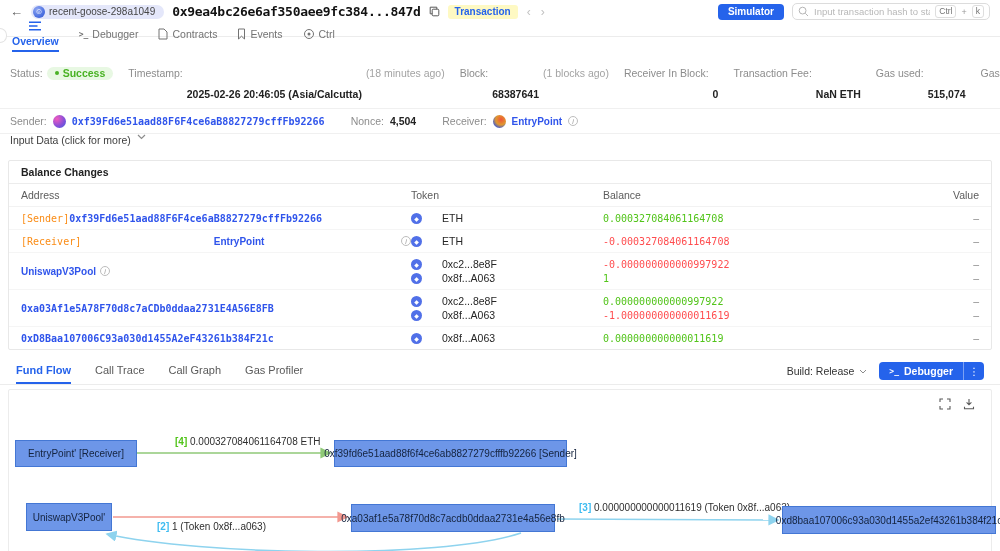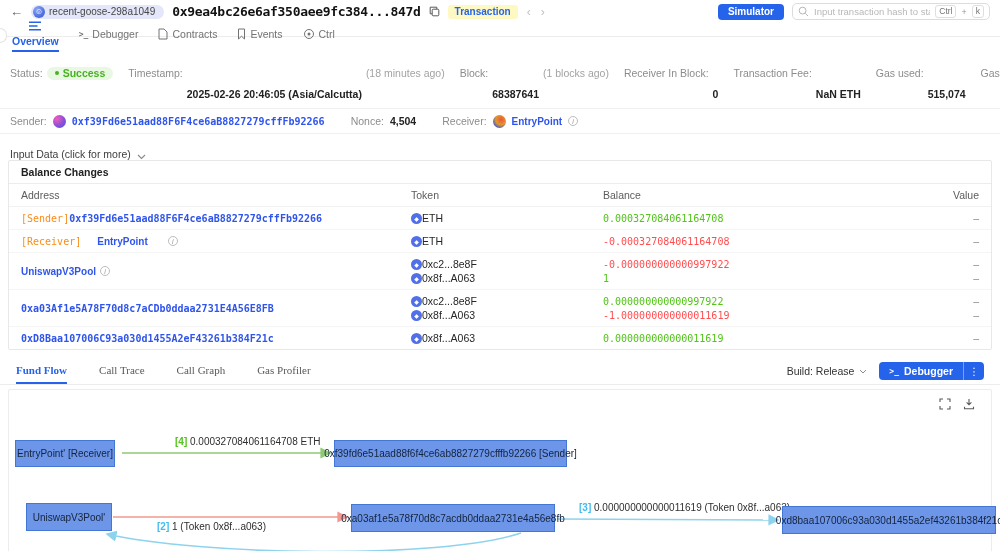--- a/index.html
+++ b/index.html
@@ -61,32 +61,32 @@
   .jazzicon { width:13px; height:13px; border-radius:50%; display:inline-block; }
   .jazz-sender { background:radial-gradient(circle at 30% 30%, #f25bbe, #8a4fd8 55%, #3b5fe0); }
   .jazz-receiver { background:radial-gradient(circle at 62% 35%, #f05438, #e0982f 45%, #3556d8 78%); }
   .addr-link { color:#2f54eb; font-size:10px; cursor:pointer;font-weight:bold; }
   .pvalue { font-weight:bold; color:#222; }
   .info-i { width:10px; height:10px; border:1px solid #bdbdbd; border-radius:50%; color:#9a9a9a;
     font-size:7px; display:inline-flex; align-items:center; justify-content:center; font-style:italic; }
   .gap18 { width:14px; }
 
   
-  .inputdata { display:flex; align-items:flex-end; gap:6px; padding:0 10px; height:26px; color:#3d3d3d; }
+  .inputdata { display:flex; align-items:flex-start; gap:6px; padding:0 10px; height:26px; color:#3d3d3d; }
   .caret { display:inline-flex; color:#8c8c8c; }
 
   
   .bc-panel { margin:0 8px; border:1px solid #e8e8e8; border-radius:2px; }
   .bc-title { padding:5px 12px; font-weight:bold; color:#222; border-bottom:1px solid #ececec; }
   .bc-grid { display:grid; grid-template-columns:390px 192px 330px 1fr; padding:0 12px; align-items:center; }
   .bc-head { height:23px; color:#5c5c5c; border-bottom:1px solid #f2f2f2; }
   .bc-head .col-value { text-align:right; }
   .bc-row { border-bottom:1px solid #f5f5f5; padding:4px 12px; }
   .bc-row:last-child { border-bottom:none; }
-  .bc-line { height:14px; display:flex; align-items:center; gap:0; }
+  .bc-line { height:14px; display:flex; align-items:center; gap:20px; }
   .bc-value-cell .bc-line { justify-content:flex-end; color:#8c8c8c; }
   .addr-tag { color:#fa8c16; font-size:10px; }
   .token-icon { width:11px; height:11px; border-radius:50%; background:#5170e8; color:#fff;
     display:inline-flex; align-items:center; justify-content:center; font-size:6px; flex:0 0 auto; }
   .bal-pos { color:#52c41a; font-size:10px; }
   .bal-neg { color:#ff4d4f; font-size:10px; }
 
   
   .an-bar { display:flex; align-items:flex-end; height:26px; margin-top:9px; padding:0 16px 0 16px;
     border-bottom:1px solid #ececec; gap:24px; }
@@ -277,21 +277,21 @@
             <span class="mono bal-pos">0.000327084061164708</span>
           </div>
         </div>
         <div class="bc-value-cell">
           <div class="bc-line">
             <span>–</span>
           </div>
         </div>
       </div>
       <div class="bc-grid bc-row">
-        <div class="bc-line" style="gap: 16px;">
+        <div class="bc-line" style="gap: 16px; justify-content: space-between;">
           <span class="addr-tag mono">[Receiver]</span>
           <span class="addr-link">EntryPoint</span>
           <span class="info-i" style="margin-left: 4px;">i</span>
         </div>
         <div>
           <div class="bc-line">
             <span class="token-icon">◆</span>
             <span>ETH</span>
           </div>
         </div>
@@ -387,21 +387,21 @@
         <div class="bc-value-cell">
           <div class="bc-line">
             <span>–</span>
           </div>
         </div>
       </div>
     </div>
 </div>
 
 <div class="an-bar">
-  <span id="analysis-tabs" style="display:flex; gap:32px;font-family:Liberation Serif, serif;">
+  <span id="analysis-tabs" style="display:flex; gap:24px;">
       <span class="an-tab active">Fund Flow</span>
       <span class="an-tab">Call Trace</span>
       <span class="an-tab">Call Graph</span>
       <span class="an-tab">Gas Profiler</span>
     </span>
   <span class="an-right">
     <span class="build-sel">
       <span>Build: Release</span>
       <span class="caret">
         <svg width="8" height="5" viewBox="0 0 8 5">
@@ -447,19 +447,19 @@
           </marker>
         </defs>
         <line x1="113" y1="63" x2="321" y2="63" stroke="#8fc977" stroke-width="1.6" marker-end="url(#arrow-green)"></line>
         <line x1="104" y1="127" x2="338" y2="127" stroke="#f2988f" stroke-width="1.6" marker-end="url(#arrow-red)"></line>
         <path d="M 512 143 C 430 170 190 165 98 144" fill="none" stroke="#8ed3ee" stroke-width="1.6" marker-end="url(#arrow-blue)"></path>
         <line x1="548" y1="129" x2="769" y2="130" stroke="#8ed3ee" stroke-width="1.6" marker-end="url(#arrow-blue)"></line>
       </svg>
   <div class="edge-label" style="left: 134px; top: 46px; padding-left: 32px;"><span class="seq" style="color: rgb(82, 196, 26);">[4]</span><span> 0.000327084061164708 ETH</span></div>
       <div class="edge-label" style="left: 148px; top: 131px;"><span class="seq" style="color: rgb(63, 188, 241);">[2]</span><span> 1 (Token 0x8f...a063)</span></div>
       <div class="edge-label" style="left: 570px; top: 112px;"><span class="seq" style="color: rgb(63, 188, 241);">[3]</span><span> 0.000000000000011619 (Token 0x8f...a063)</span></div>
-      <div class="flow-node" style="left: 6px; top: 50px; width: 100px; height: 27px; background: rgb(109, 150, 232); border-color: rgb(68, 119, 212);">EntryPoint' [Receiver]</div>
+      <div class="flow-node" style="left: 6px; top: 50px; width: 122px; height: 27px; background: rgb(109, 150, 232); border-color: rgb(68, 119, 212);">EntryPoint' [Receiver]</div>
       <div class="flow-node" style="left: 325px; top: 50px; width: 233px; height: 27px; background: rgb(109, 150, 232); border-color: rgb(68, 119, 212);">0xf39fd6e51aad88f6f4ce6ab8827279cfffb92266 [Sender]</div>
       <div class="flow-node" style="left: 17px; top: 113px; width: 86px; height: 28px; background: rgb(109, 150, 232); border-color: rgb(68, 119, 212);">UniswapV3Pool'</div>
       <div class="flow-node" style="left: 342px; top: 114px; width: 204px; height: 28px; background: rgb(109, 150, 232); border-color: rgb(68, 119, 212);">0xa03af1e5a78f70d8c7acdb0ddaa2731e4a56e8fb</div>
       <div class="flow-node" style="left: 773px; top: 116px; width: 214px; height: 28px; background: rgb(109, 150, 232); border-color: rgb(68, 119, 212);">0xd8baa107006c93a030d1455a2ef43261b384f21c</div>
     </div>
 </div>
 
 </body></html>

